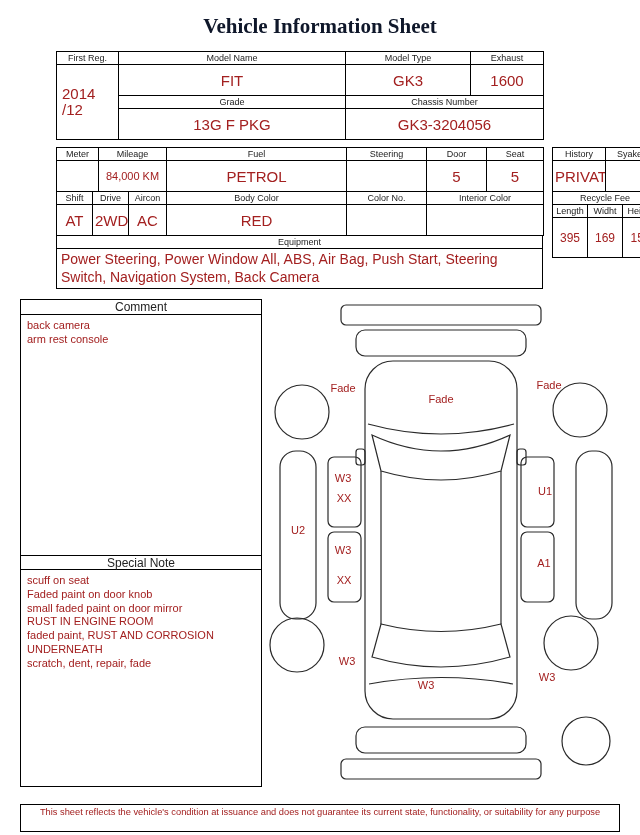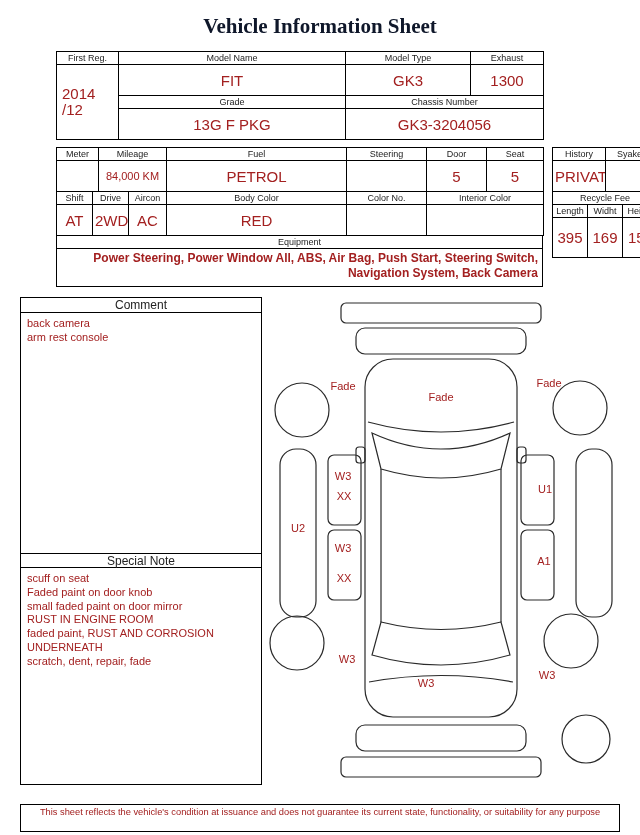--- a/index.html
+++ b/index.html
@@ -17,23 +17,23 @@
   th, td { border:1px solid var(--border); padding:0 2px; overflow:hidden; }
   th { font-weight:normal; font-size:9px; color:var(--header); text-align:center; height:13px; }
   td { text-align:center; color:var(--accent); }
   .v td { height:31px; font-size:15px; }
   .stack table + table { margin-top:-1px; }
 
   .firstreg { white-space:pre-line; text-align:left; font-size:17px; line-height:1.1; padding-left:5px; vertical-align:middle; }
   .big35 { font-size:20px; }
   .small-val { font-size:10px; }
   .mid-val { font-size:13px;margin-left:25px; }
-  .equip-cell { font-size:12px; text-align:right; height:38px; vertical-align:top; padding:2px 4px; line-height:1.25;font-weight:bold; }
+  .equip-cell { font-size:14px; text-align:left; height:38px; vertical-align:top; padding:2px 4px; line-height:1.25; }
   .fee-cell { height:45px; font-size:15px; }
-  .dim-cell { height:40px; font-size:15px; }
+  .dim-cell { height:40px; font-size:12px; }
 
   .bottom-row { display:flex; gap:6px; margin-top:10px; }
   .comment-box { width:242px; height:488px; border:1px solid var(--border); display:flex; flex-direction:column; }
   .box-label { text-align:center; font-size:12px; color:var(--header); border-bottom:1px solid var(--border); height:15px; line-height:15px; flex:0 0 auto; }
   .box-label.mid { border-top:1px solid var(--border); }
   .free-text { color:var(--accent); font-size:11px; line-height:1.25; white-space:pre-line; padding:4px 6px; text-align:left; }
   .comment-area { height:240px; }
   .note-area { flex:1; }
 
   .diagram-wrap { width:352px; height:488px; }
@@ -63,21 +63,21 @@
           <th>First Reg.</th>
           <th>Model Name</th>
           <th>Model Type</th>
           <th>Exhaust</th>
         </tr>
         <tr class="v">
           <td rowspan="3" class="firstreg">2014
 /12</td>
           <td>FIT</td>
           <td>GK3</td>
-          <td>1300</td>
+          <td>1600</td>
         </tr>
         <tr class="h">
           <th>Grade</th>
           <th colspan="2">Chassis Number</th>
         </tr>
         <tr class="v">
           <td>13G F PKG</td>
           <td colspan="2">GK3-3204056</td>
         </tr>
       </tbody>

